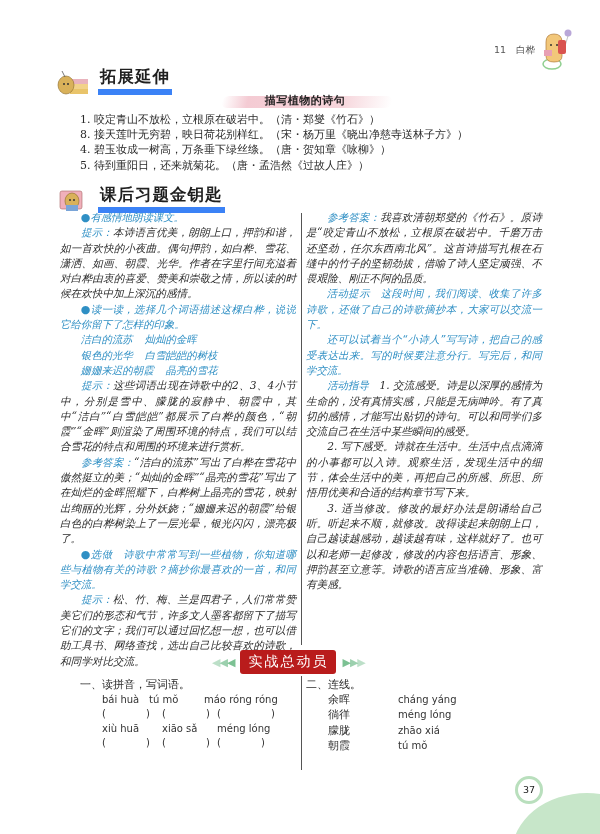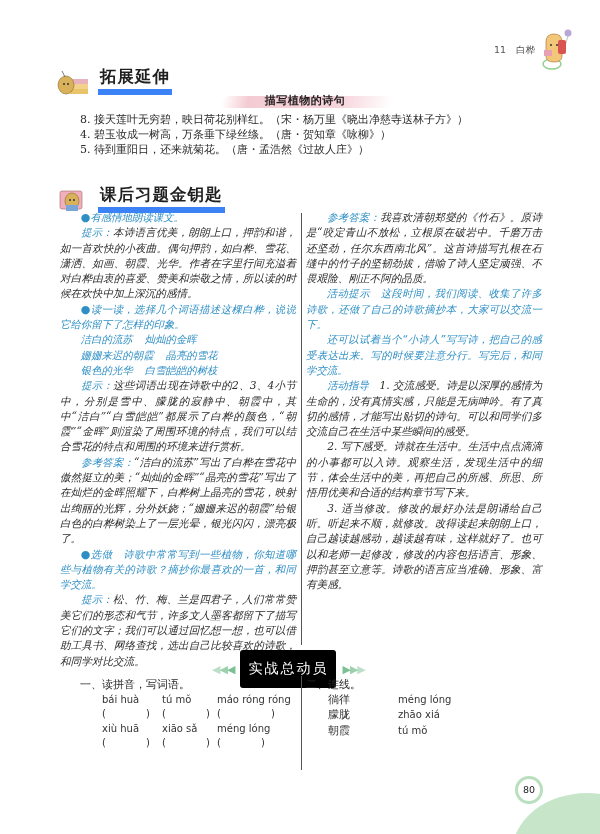--- a/index.html
+++ b/index.html
@@ -32,21 +32,21 @@
   .words { color: #2f8fc4; font-family: "DejaVu Sans", sans-serif; font-size: 10.4px; padding-left: 2em; }
   .words span { margin-right: 12px; }
   .dot { font-size: 11px; }
 
   .banner { position: absolute; top: 650px; left: 212px; display: flex; align-items: center; }
   .banner .arrows { color: #7cc193; font-size: 11px; letter-spacing: -1px; }
   .banner .arrows.l span:nth-child(1) { opacity: 0.5; }
   .banner .arrows.l span:nth-child(2) { opacity: 0.75; }
   .banner .arrows.r span:nth-child(2) { opacity: 0.75; }
   .banner .arrows.r span:nth-child(3) { opacity: 0.5; }
-  .banner .box { background: #000000; color: #fff; font-family: "DejaVu Sans", sans-serif; font-size: 14px; padding: 10px 8px; border-radius: 3px; margin: 0 6px; letter-spacing: 2px; }
+  .banner .box { background: #b91c1c; color: #fff; font-family: "DejaVu Sans", sans-serif; font-size: 14px; padding: 3px 8px; border-radius: 3px; margin: 0 6px; letter-spacing: 2px; }
 
   .ex-divider { position: absolute; left: 301px; top: 676px; width: 1px; height: 94px; background: #555; }
   .ex1 { position: absolute; top: 677px; left: 56px; width: 240px; margin-left: 24px; }
   .ex-title { font-size: 11px; color: #2a2a2a; }
   .py-row { display: flex; font-family: "DejaVu Sans", sans-serif; font-size: 10px; color: #333; margin-left: 22px; height: 15px; line-height: 15px; }
   .py-row span { display: inline-block; }
   .br-row { display: flex; font-family: "DejaVu Sans", sans-serif; font-size: 10px; color: #333; margin-left: 22px; height: 14px; line-height: 14px; }
   .br-row span { display: inline-block; }
 
   .ex2 { position: absolute; top: 677px; left: 306px; width: 240px; }
@@ -86,20 +86,21 @@
   </svg>
   <span class="sec-title">拓展延伸</span>
 </div>
 
 <div class="poem-banner">
   <div class="brush"></div>
   <span class="t">描写植物的诗句</span>
 </div>
 
 <ul class="poem-list">
+  <li>1. 咬定青山不放松，立根原在破岩中。（清・郑燮《竹石》）</li>
   <li>8. 接天莲叶无穷碧，映日荷花别样红。（宋・杨万里《晓出净慈寺送林子方》）</li>
   <li>4. 碧玉妆成一树高，万条垂下绿丝绦。（唐・贺知章《咏柳》）</li>
   <li>5. 待到重阳日，还来就菊花。（唐・孟浩然《过故人庄》）</li>
 </ul>
 
 <div class="sec-heading" style="top:184px; left:56px;">
   <svg class="sec-icon" viewBox="0 0 34 26">
     <rect x="4" y="4" width="22" height="18" rx="2" fill="#f0b0bb" stroke="#a66" stroke-width="0.6"></rect>
     <ellipse cx="16" cy="14" rx="7" ry="8" fill="#d9b15a" stroke="#8a6a2a" stroke-width="0.6"></ellipse>
     <circle cx="14" cy="13" r="1" fill="#333"></circle>
@@ -108,22 +109,22 @@
   </svg>
   <span class="sec-title">课后习题金钥匙</span>
 </div>
 
 <div class="col col-left">
   <p class="ind blue"><span class="dot">●</span><span>有感情地朗读课文。</span></p>
   <p class="ind"><span class="lbl">提示：</span><span>本诗语言优美，朗朗上口，押韵和谐，如一首欢快的小夜曲。偶句押韵，如白桦、雪花、潇洒、如画、朝霞、光华。作者在字里行间充溢着对白桦由衷的喜爱、赞美和崇敬之情，所以读的时候在欢快中加上深沉的感情。</span></p>
 
   <p class="ind blue"><span class="dot">●</span><span>读一读，选择几个词语描述这棵白桦，说说它给你留下了怎样的印象。</span></p>
   <div class="words"><span>洁白的流苏</span><span>灿灿的金晖</span></div>
+  <div class="words"><span>银色的光华</span><span>白雪皑皑的树枝</span></div>
   <div class="words"><span>姗姗来迟的朝霞</span><span>晶亮的雪花</span></div>
-  <div class="words"><span>银色的光华</span><span>白雪皑皑的树枝</span></div>
   <p class="ind"><span class="lbl">提示：</span><span>这些词语出现在诗歌中的2、3、4小节中，分别是雪中、朦胧的寂静中、朝霞中，其中“洁白”“白雪皑皑”都展示了白桦的颜色，“朝霞”“金晖”则渲染了周围环境的特点，我们可以结合雪花的特点和周围的环境来进行赏析。</span></p>
   <p class="ind"><span class="lbl">参考答案：</span><span>“洁白的流苏”写出了白桦在雪花中傲然挺立的美；“灿灿的金晖”“晶亮的雪花”写出了在灿烂的金晖照耀下，白桦树上晶亮的雪花，映射出绚丽的光辉，分外妖娆；“姗姗来迟的朝霞”给银白色的白桦树染上了一层光晕，银光闪闪，漂亮极了。</span></p>
 
   <p class="ind blue"><span class="dot">●</span><span>选做　诗歌中常常写到一些植物，你知道哪些与植物有关的诗歌？摘抄你最喜欢的一首，和同学交流。</span></p>
   <p class="ind"><span class="lbl">提示：</span><span>松、竹、梅、兰是四君子，人们常常赞美它们的形态和气节，许多文人墨客都留下了描写它们的文字；我们可以通过回忆想一想，也可以借助工具书、网络查找，选出自己比较喜欢的诗歌，和同学对比交流。</span></p>
 </div>
 
 <div class="col-divider"></div>
 
 <div class="col col-right">
@@ -137,21 +138,21 @@
 
 <div class="banner">
   <span class="arrows l"><span>◀</span><span>◀</span><span>◀</span></span>
   <span class="box">实战总动员</span>
   <span class="arrows r"><span>▶</span><span>▶</span><span>▶</span></span>
 </div>
 
 <div class="ex1">
   <div class="ex-title">一、读拼音，写词语。</div>
   <div class="py-row">
-    <span style="width:60px">bái huà</span>
+    <span style="width:47px">bái huà</span>
     <span style="width:55px">tú mǒ</span>
     <span>máo róng róng</span>
   </div>
   <div class="br-row">
     <span style="width:60px">(　　　　)</span>
     <span style="width:55px">(　　　　)</span>
     <span>(　　　　　)</span>
   </div>
   <div class="py-row">
     <span style="width:60px">xiù huā</span>
@@ -163,27 +164,31 @@
     <span style="width:55px">(　　　　)</span>
     <span>(　　　　)</span>
   </div>
 </div>
 
 <div class="ex-divider"></div>
 
 <div class="ex2">
   <div class="ex-title">二、连线。</div>
   <div class="match-row">
+      <span class="cn">余晖</span>
+      <span class="py">cháng yáng</span>
+    </div>
+  <div class="match-row">
       <span class="cn">徜徉</span>
       <span class="py">méng lóng</span>
     </div>
   <div class="match-row">
       <span class="cn">朦胧</span>
       <span class="py">zhāo xiá</span>
     </div>
   <div class="match-row">
       <span class="cn">朝霞</span>
       <span class="py">tú mǒ</span>
     </div>
 </div>
 
 <div class="corner-arc"></div>
-<div class="page-num">80</div>
+<div class="page-num">37</div>
 
 </body></html>

